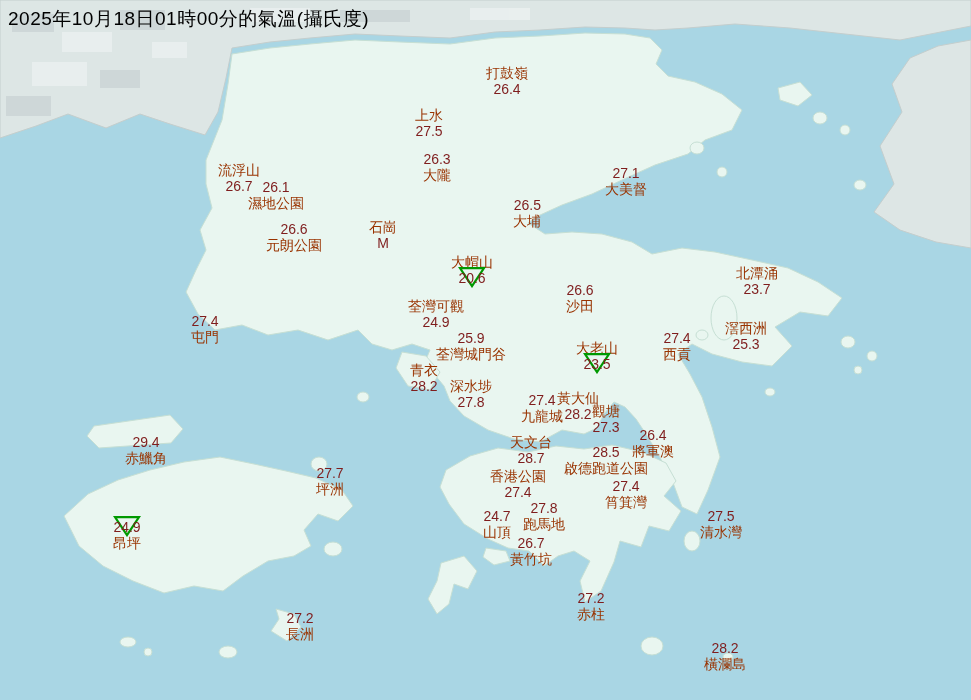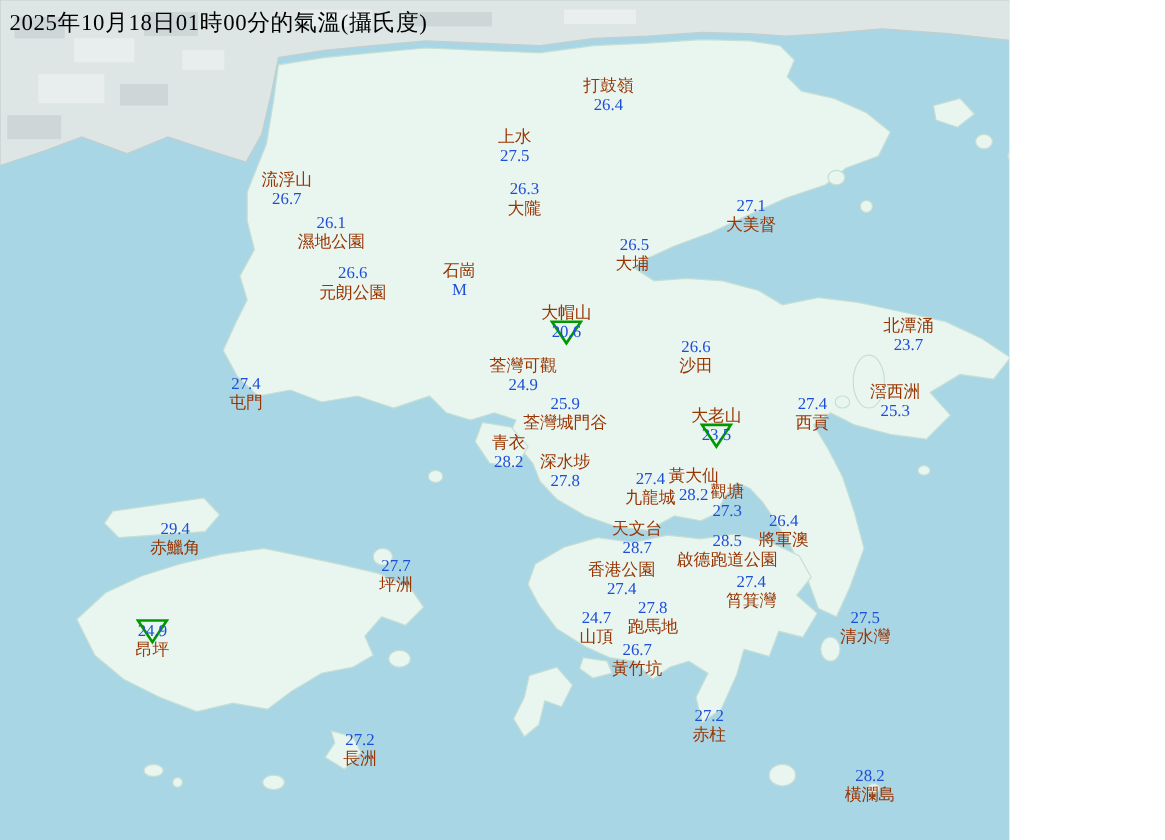--- a/index.html
+++ b/index.html
@@ -1,34 +1,34 @@
 <!DOCTYPE html>
 <html><head>
 <meta charset="utf-8">
 <style>
   html,body{margin:0;padding:0;}
   #app{
-    position:relative;width:841px;height:700px;overflow:hidden;
-    font-family:Liberation Serif, serif;
+    position:relative;width:971px;height:700px;overflow:hidden;
+    font-family:Liberation Sans, sans-serif;
     background:#a9d6e4;
   }
   svg.map{position:absolute;left:0;top:0;}
   .land{fill:#e9f6f0;stroke:#c6dfd4;stroke-width:1;}
   .urban{fill:#dde6e5;stroke:#c4cecd;stroke-width:1;}
   #map-title{
     position:absolute;left:8px;top:6px;
     font-size:19px;color:#000;letter-spacing:.5px;white-space:nowrap;
   }
   #stations{position:absolute;left:0;top:0;width:971px;height:700px;margin-top:18px;}
   .station{
     position:absolute;transform:translateX(-50%);
     text-align:center;font-size:14px;line-height:16px;white-space:nowrap;
   }
   .sname{color:#993300;}
-  .stemp{color:#1d4ed8;position:relative;}
+  .stemp{color:#7f1d1d;position:relative;}
   .stemp span{position:relative;z-index:1;}
   .tri{position:absolute;left:50%;top:50%;transform:translate(-50%,-54%);z-index:0;}
   #logo-block{
     position:absolute;right:8px;bottom:4px;width:160px;text-align:center;color:#1d5fa9;
   }
   #logo-block .mark{display:block;margin:0 auto 2px auto;}
   .logo-zh{font-size:16px;font-weight:bold;letter-spacing:7px;text-indent:7px;}
   .logo-en{font-size:8.5px;letter-spacing:.4px;margin-top:1px;}
 </style>
 </head>
@@ -113,21 +113,21 @@
         <div class="stemp"><span>26.4</span></div>
       </div>
       <div class="station" style="left: 429px; top: 89px;">
         <div class="sname">上水</div>
         <div class="stemp"><span>27.5</span></div>
       </div>
       <div class="station" style="left: 437px; top: 133px;">
         <div class="stemp"><span>26.3</span></div>
         <div class="sname">大隴</div>
       </div>
-      <div class="station" style="left: 239px; top: 125px;">
+      <div class="station" style="left: 239px; top: 144px;">
         <div class="sname">流浮山</div>
         <div class="stemp"><span>26.7</span></div>
       </div>
       <div class="station" style="left: 276px; top: 161px;">
         <div class="stemp"><span>26.1</span></div>
         <div class="sname">濕地公園</div>
       </div>
       <div class="station" style="left: 626px; top: 147px;">
         <div class="stemp"><span>27.1</span></div>
         <div class="sname">大美督</div>

